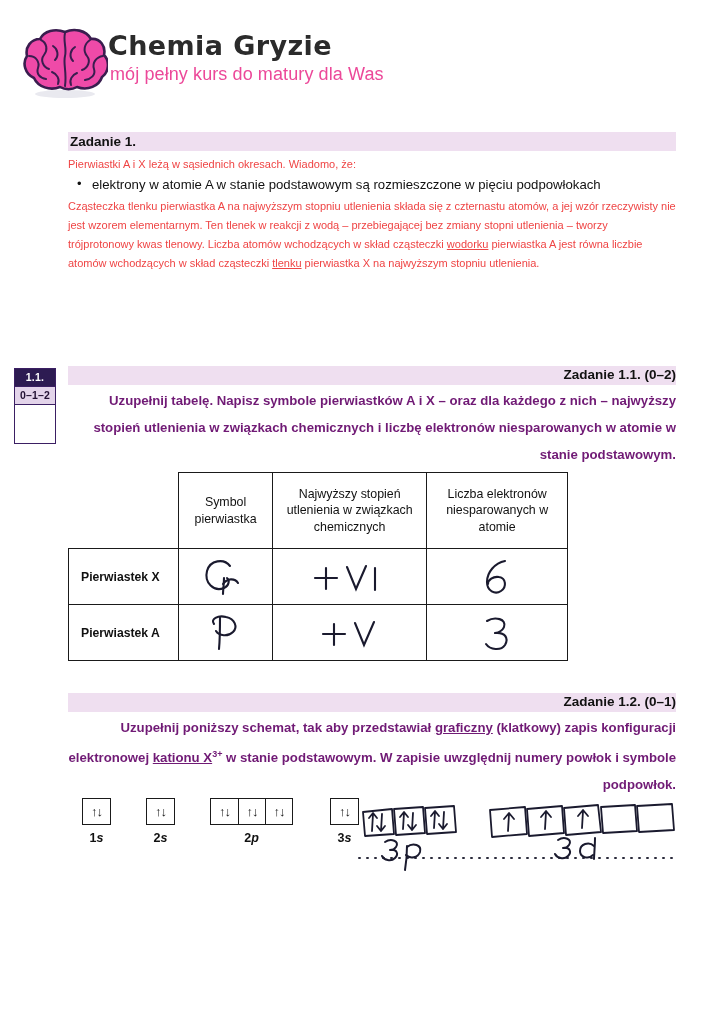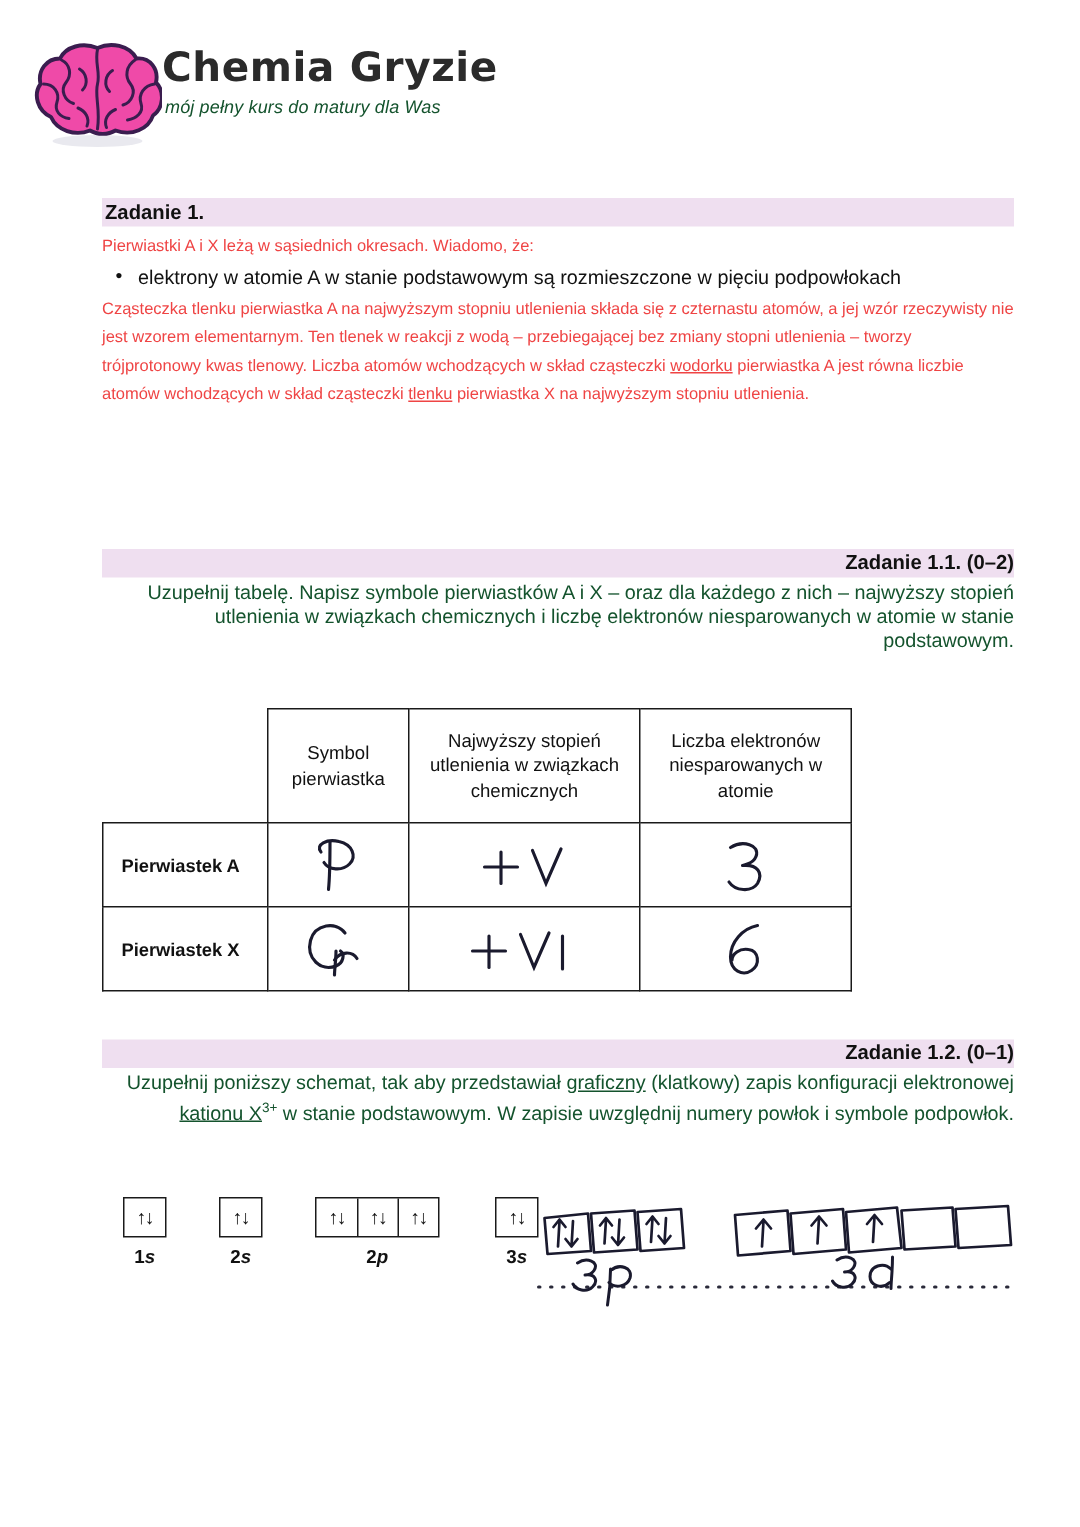--- a/index.html
+++ b/index.html
@@ -39,24 +39,23 @@
     font-size: 27px;
     font-weight: bold;
     letter-spacing: 0.4px;
     color: #2b2b2b;
     font-family: "DejaVu Sans", sans-serif;
   }
   #brand-subtitle {
     position: absolute;
     left: 110px;
     top: 64px;
-    font-size: 12px;
-    color: #14532d;
+    font-size: 18px;
+    color: #ec4899;
     letter-spacing: 0.1px;
-    font-style: italic;
   }
 
   
   #sheet {
     position: absolute;
     left: 0;
     top: 110px;
     width: 568px;
     height: 908px;
     background: #ffffff;
@@ -172,23 +171,23 @@
     position: relative;
     z-index: 2;
     font-size: 13.5px;
     font-weight: bold;
     line-height: 18px;
   }
   .subtask-body {
     position: relative;
     margin-top: 3px;
     font-size: 13.2px;
-    font-weight: normal;
-    line-height: 16px;
-    color: #14532d;
+    font-weight: bold;
+    line-height: 27px;
+    color: #701a75;
   }
   sup { font-size: 9px; }
 
   
   #answer-table {
     position: absolute;
     left: 68px;
     top: 362px;
     border-collapse: collapse;
     table-layout: fixed;
@@ -309,20 +308,25 @@
     <div id="task1-heading" class="task-heading">Zadanie 1.</div>
     <div id="task1-lead" class="body-text">Pierwiastki A i X leżą w sąsiednich okresach. Wiadomo, że:</div>
     <ul id="task1-bullets">
       <li><span>elektrony w atomie A w stanie podstawowym są rozmieszczone w pięciu podpowłokach</span></li>
     </ul>
     <div id="task1-para" class="body-text">
       <span>Cząsteczka tlenku pierwiastka A na najwyższym stopniu utlenienia składa się z czternastu atomów, a jej wzór rzeczywisty nie jest wzorem elementarnym. Ten tlenek w reakcji z wodą – przebiegającej bez zmiany stopni utlenienia – tworzy trójprotonowy kwas tlenowy. Liczba atomów wchodzących w skład cząsteczki </span><span class="u">wodorku</span><span> pierwiastka A jest równa liczbie atomów wchodzących w skład cząsteczki </span><span class="u">tlenku</span><span> pierwiastka X na najwyższym stopniu utlenienia.</span>
     </div>
   </div>
 
+  <div class="score-box" style="left:14px; top:258px;">
+    <div class="score-num">1.1.</div>
+    <div class="score-range">0–1–2</div>
+    <div class="score-blank"></div>
+  </div>
 
   <div class="subtask" style="top:256px;">
     <div class="subtask-band"></div>
     <div class="subtask-heading">Zadanie 1.1. (0–2)</div>
     <div class="subtask-body">Uzupełnij tabelę. Napisz symbole pierwiastków A i X – oraz dla każdego z nich – najwyższy stopień utlenienia w związkach chemicznych i liczbę elektronów niesparowanych w atomie w stanie podstawowym.</div>
   </div>
 
   <table id="answer-table">
     <colgroup>
       <col style="width:118px">
@@ -333,47 +337,20 @@
     <thead>
       <tr>
         <th class="corner"></th>
         <th>Symbol pierwiastka</th>
         <th>Najwyższy stopień utlenienia w związkach chemicznych</th>
         <th>Liczba elektronów niesparowanych w atomie</th>
       </tr>
     </thead>
     <tbody>
       <tr>
-        <td class="rowlabel">Pierwiastek A</td>
-        <td class="answer">
-          <svg class="hand-svg" width="52" height="44" viewBox="0 0 52 44" aria-hidden="true">
-            <g fill="none" stroke="#1a1a2e" stroke-width="2.1" stroke-linecap="round" stroke-linejoin="round">
-              <path d="M14 13 C10 8 18 4 26 6 C35 8 38 16 33 21 C28 26 19 25 16 20"></path>
-              <path d="M20 6 C20 16 20 28 19 38"></path>
-            </g>
-          </svg>
-        </td>
-        <td class="answer">
-          <svg class="hand-svg" width="74" height="40" viewBox="0 0 74 40" aria-hidden="true">
-            <g fill="none" stroke="#1a1a2e" stroke-width="2.1" stroke-linecap="round">
-              <path d="M10 21 H32"></path>
-              <path d="M21 11 V32"></path>
-              <path d="M42 10 L51 32 L61 9"></path>
-            </g>
-          </svg>
-        </td>
-        <td class="answer">
-          <svg class="hand-svg" width="40" height="44" viewBox="0 0 40 44" aria-hidden="true">
-            <g fill="none" stroke="#1a1a2e" stroke-width="2.1" stroke-linecap="round" stroke-linejoin="round">
-              <path d="M10 10 C18 5 30 8 27 16 C25 21 18 22 18 22 C28 21 32 27 28 34 C24 40 13 39 9 33"></path>
-            </g>
-          </svg>
-        </td>
-      </tr>
-      <tr>
         <td class="rowlabel">Pierwiastek X</td>
         <td class="answer">
           <svg class="hand-svg" width="56" height="46" viewBox="0 0 56 46" aria-hidden="true">
             <g fill="none" stroke="#1a1a2e" stroke-width="2.1" stroke-linecap="round" stroke-linejoin="round">
               <path d="M32 12 C26 4 12 6 9 17 C6 29 16 38 26 34 C31 32 32 26 29 24"></path>
               <path d="M26 24 C26 30 25 36 25 40"></path>
               <path d="M25 30 C29 24 37 24 40 29"></path>
             </g>
           </svg>
         </td>
@@ -384,20 +361,47 @@
               <path d="M19 11 V32"></path>
               <path d="M40 10 L49 32 L59 9"></path>
               <path d="M68 11 V33"></path>
             </g>
           </svg>
         </td>
         <td class="answer">
           <svg class="hand-svg" width="40" height="46" viewBox="0 0 40 46" aria-hidden="true">
             <g fill="none" stroke="#1a1a2e" stroke-width="2.1" stroke-linecap="round" stroke-linejoin="round">
               <path d="M28 7 C18 9 10 18 10 28 C10 37 18 41 24 37 C30 33 29 24 22 23 C16 22 11 26 11 30"></path>
+            </g>
+          </svg>
+        </td>
+      </tr>
+      <tr>
+        <td class="rowlabel">Pierwiastek A</td>
+        <td class="answer">
+          <svg class="hand-svg" width="52" height="44" viewBox="0 0 52 44" aria-hidden="true">
+            <g fill="none" stroke="#1a1a2e" stroke-width="2.1" stroke-linecap="round" stroke-linejoin="round">
+              <path d="M14 13 C10 8 18 4 26 6 C35 8 38 16 33 21 C28 26 19 25 16 20"></path>
+              <path d="M20 6 C20 16 20 28 19 38"></path>
+            </g>
+          </svg>
+        </td>
+        <td class="answer">
+          <svg class="hand-svg" width="74" height="40" viewBox="0 0 74 40" aria-hidden="true">
+            <g fill="none" stroke="#1a1a2e" stroke-width="2.1" stroke-linecap="round">
+              <path d="M10 21 H32"></path>
+              <path d="M21 11 V32"></path>
+              <path d="M42 10 L51 32 L61 9"></path>
+            </g>
+          </svg>
+        </td>
+        <td class="answer">
+          <svg class="hand-svg" width="40" height="44" viewBox="0 0 40 44" aria-hidden="true">
+            <g fill="none" stroke="#1a1a2e" stroke-width="2.1" stroke-linecap="round" stroke-linejoin="round">
+              <path d="M10 10 C18 5 30 8 27 16 C25 21 18 22 18 22 C28 21 32 27 28 34 C24 40 13 39 9 33"></path>
             </g>
           </svg>
         </td>
       </tr>
     </tbody>
   </table>
 
 
   <div class="subtask" style="top:583px;">
     <div class="subtask-band"></div>

